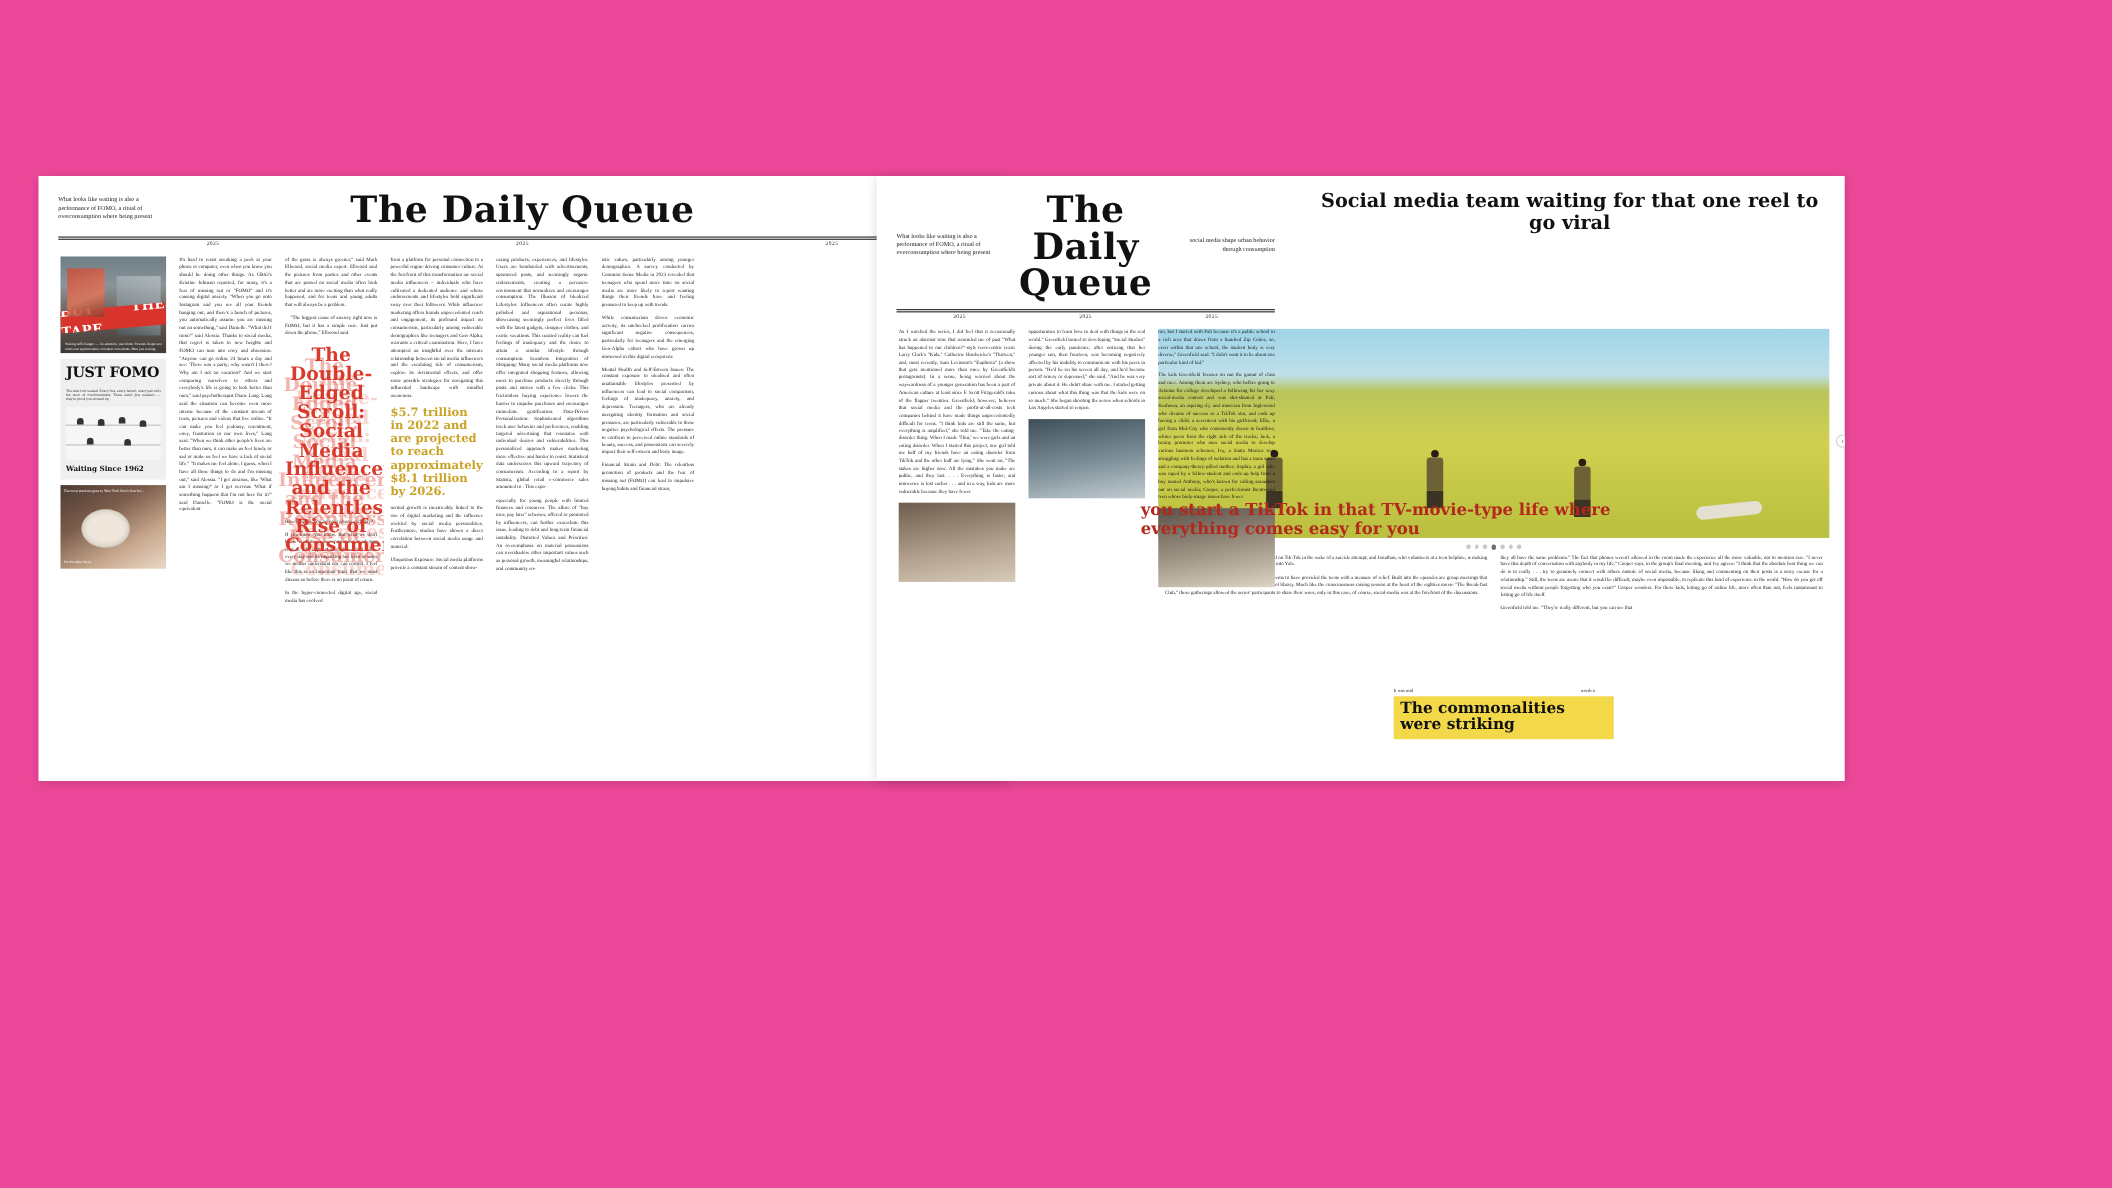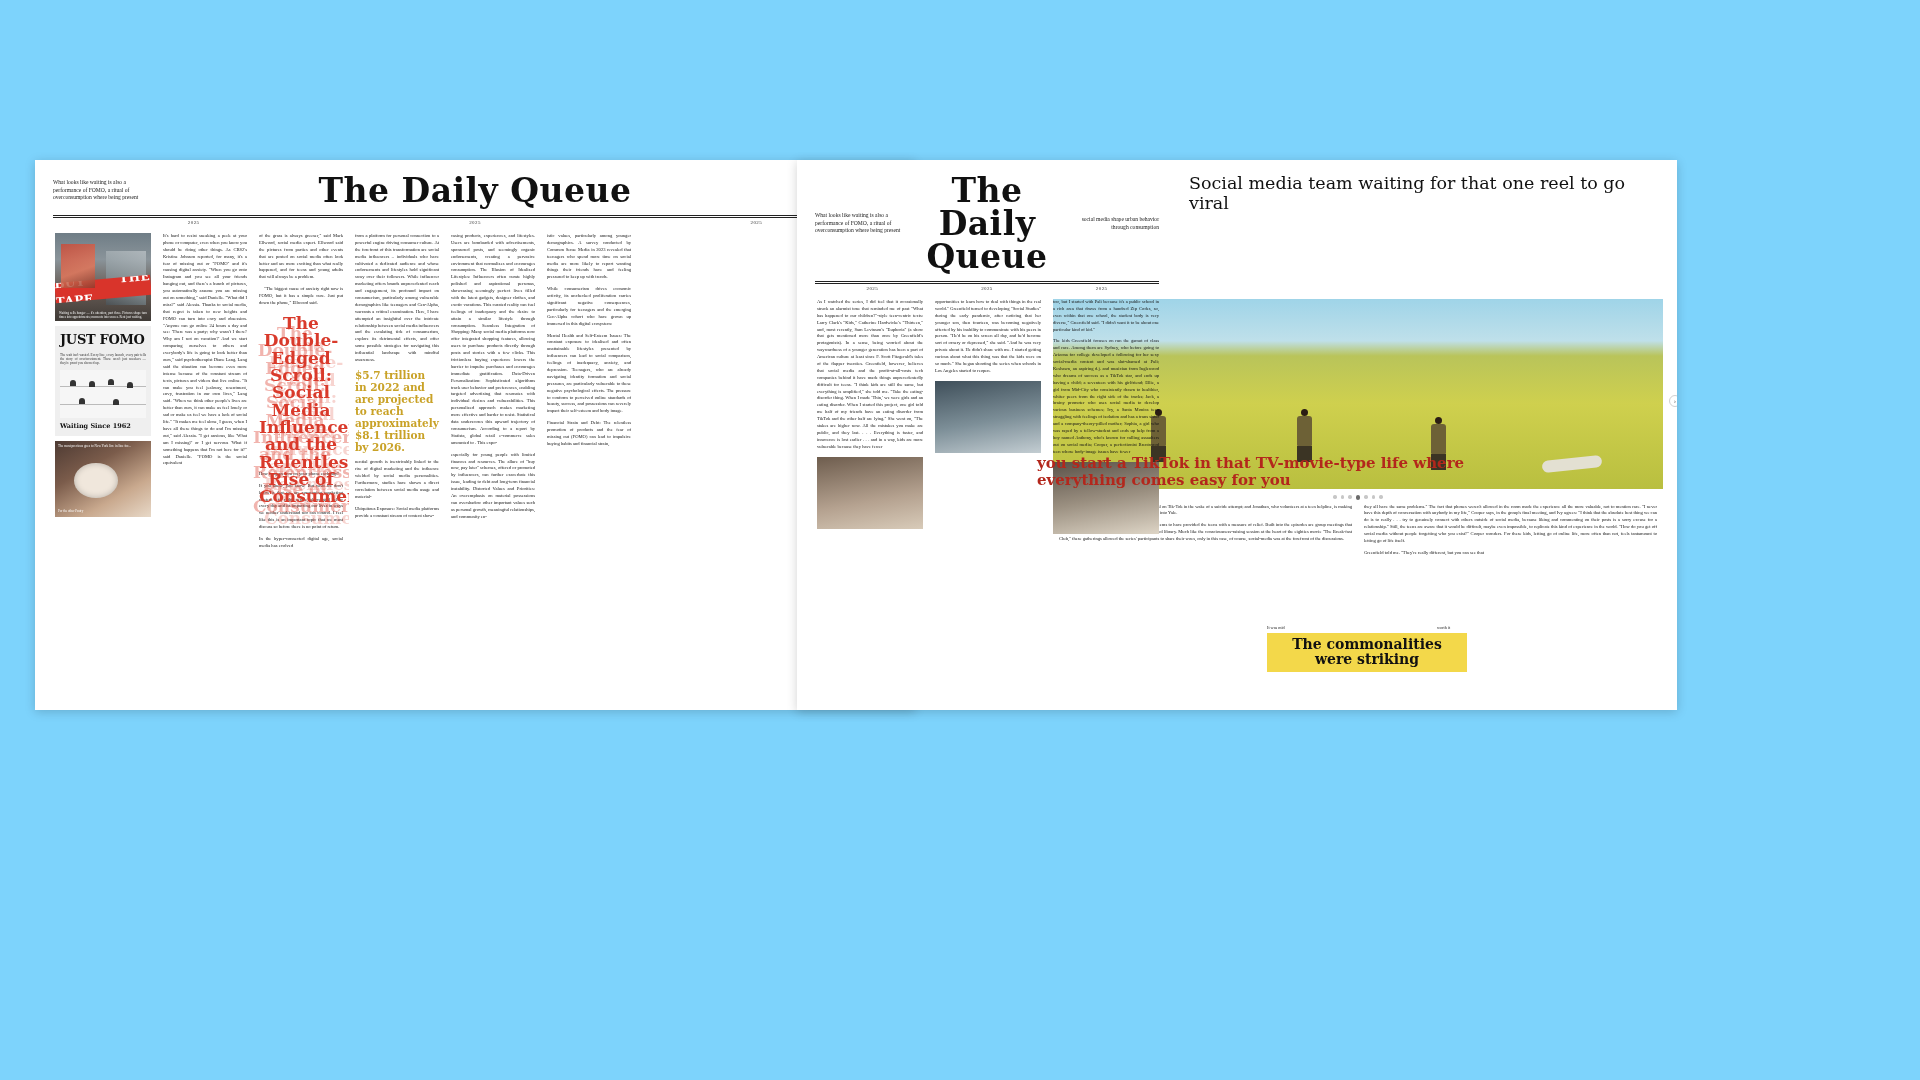--- a/index.html
+++ b/index.html
@@ -6,21 +6,21 @@
   html, body {
     margin: 0; padding: 0;
     width: 1920px; height: 1080px;
     background: #ffffff;
     font-family: "Liberation Serif", serif;
     overflow: hidden;
   }
   .stage {
     position: relative;
     width: 1920px; height: 1080px;
-    background: #7dd3fc;
+    background: #ec4899;
   }
 
   
   .spread {
     position: absolute;
     top: 160px;
     width: 880px; height: 550px;
     background: #ffffff;
     box-shadow: 0 2px 10px rgba(0,0,0,0.18);
     display: flex;
@@ -186,22 +186,22 @@
   .headline { z-index: 3; }
 
   .stat-pull {
     font-family:"DejaVu Serif",serif; font-weight:bold;
     color:#c9a227; font-size:10.5px; line-height:1.15; text-align:left;
     margin: 4px 0 6px 0;
   }
 
   
   .hero-title {
-    font-family:"DejaVu Serif",serif; font-weight:normal;
-    font-size:17.5px; line-height:1.12; color:#111;
+    font-family:"DejaVu Serif",serif; font-weight:bold;
+    font-size:17.5px; line-height:1.12; text-align:center; color:#111;
     padding: 2px 12px 8px 12px;
   }
   .hero-photo {
     height: 190px; width:100%;
     background: linear-gradient(180deg,#9fd4e8 0%, #bfe0ea 22%, #b9c45a 30%, #cfd04e 55%, #b9bf3f 100%);
     position: relative; overflow:hidden;
   }
   .fig { position:absolute; bottom:14%; }
   .fig .head { width:7px;height:7px;border-radius:50%;background:#2b1d14;margin:0 auto; }
   .fig .body { width:15px;height:30px;background:#6d6136;border-radius:3px 3px 1px 1px; }
@@ -418,18 +418,18 @@
         <p>The kids Greenfield focuses on run the gamut of class and race. Among them are Sydney, who before going to Arizona for college developed a following for her sexy social-media content and was slut-shamed at Pali; Keshawn, an aspiring d.j. and musician from Inglewood who dreams of success as a TikTok star, and ends up having a child; a seventeen with his girlfriend; Ellie, a girl from Mid-City who consistently drawn to healthier, whiter peers from the right side of the tracks; Jack, a brainy promoter who uses social media to develop various business schemes; Ivy, a Santa Monica teen struggling with feelings of isolation and has a trans sister and a company-theory-pilled mother; Sophia, a girl who was raped by a fellow-student and ends up help from a boy named Anthony, who's known for calling assaulters out on social media; Cooper, a perfectionist Brentwood teen whose body-image issues have fewer</p>
         <div class="trio">
           <div class="t t3"></div>
         </div>
       </div>
 
       <div class="pull-overlay" style="left:240px; right:180px; top:160px;">you start a TikTok in that TV-movie-type life where everything comes easy for you</div>
 
       <div style="position:absolute; left:470px; top:330px; z-index:7; font-size:4.2px; color:#222;">It was mid</div>
       <div style="position:absolute; left:640px; top:330px; z-index:7; font-size:4.2px; color:#222;">worth it</div>
-      <div style="position:absolute; left:470px; top:338px; width:200px; background:#f3d84a; padding:4px 6px; z-index:6; font-family:'DejaVu Serif',serif; font-weight:bold; font-size:14px; line-height:1.1; color:#111;text-align:center;">The commonalities were striking</div>
+      <div style="position:absolute; left:470px; top:338px; width:200px; background:#f3d84a; padding:4px 6px; z-index:6; font-family:'DejaVu Serif',serif; font-weight:bold; font-size:14px; line-height:1.1; color:#111;">The commonalities were striking</div>
 
     </div>
   </div>
 
 </div>
 
 </body></html>

